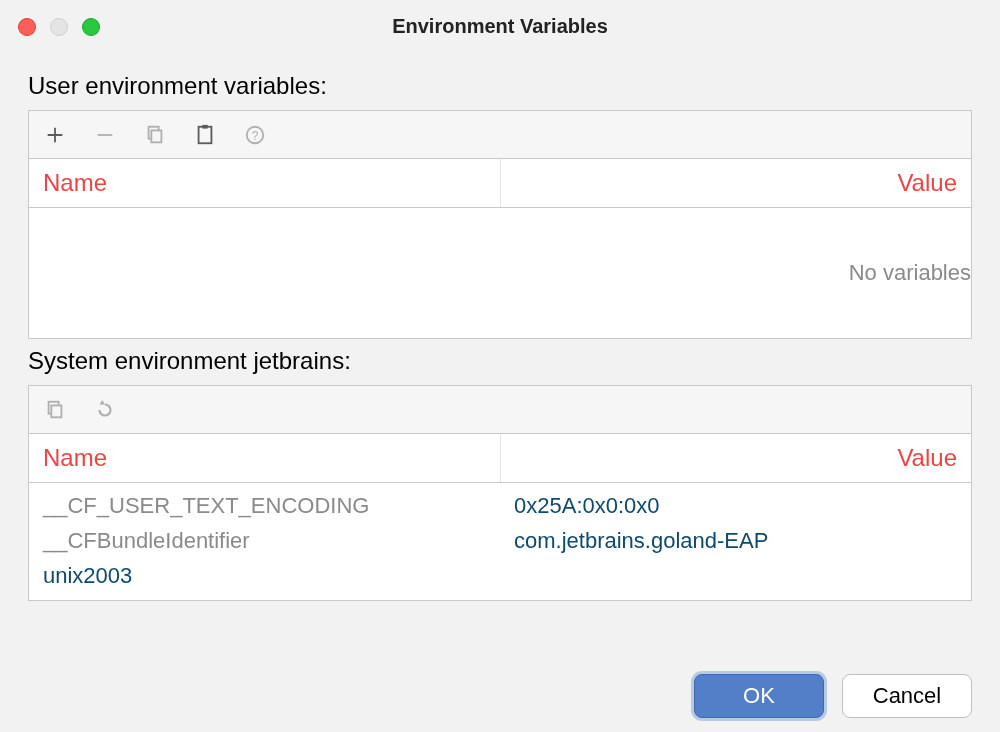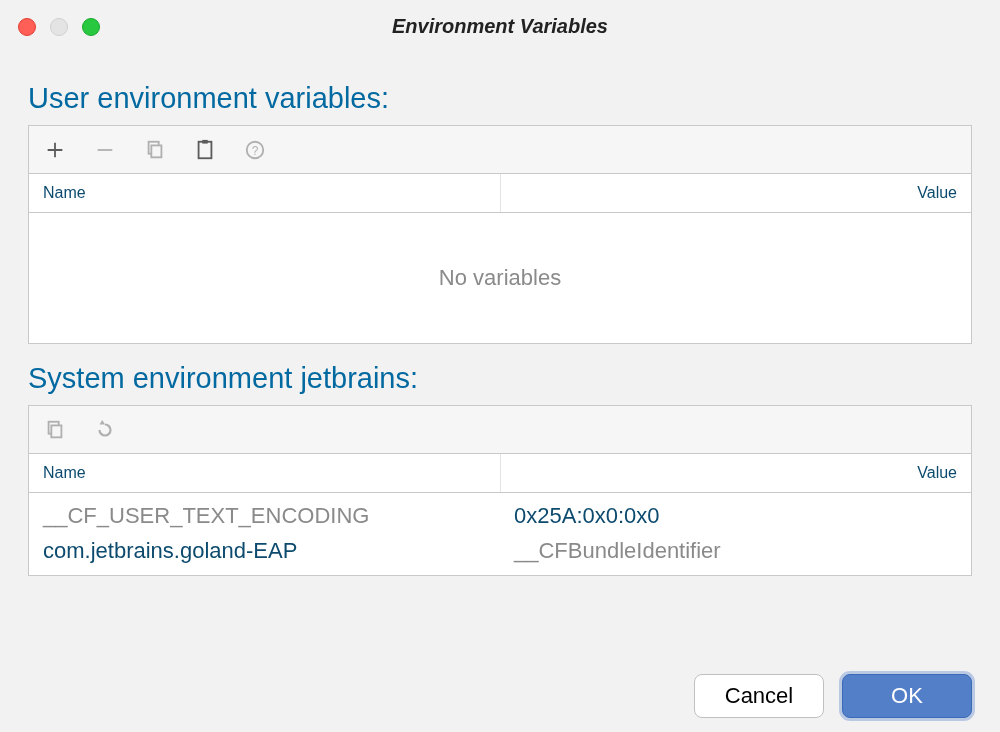--- a/index.html
+++ b/index.html
@@ -20,21 +20,20 @@
       background: #f2f2f2;
       display: flex;
       flex-direction: column;
     }
     .titlebar {
       display: flex;
       align-items: center;
       padding: 12px 16px 8px 16px;
       position: relative;
       height: 48px;
-      font-style: italic;
     }
     .traffic-lights {
       display: flex;
       gap: 14px;
       position: absolute;
       left: 18px;
       top: 18px;
     }
     .light {
       width: 18px;
@@ -51,24 +50,24 @@
       font-size: 20px;
       color: #222;
     }
     .content {
       padding: 16px 28px 0 28px;
       flex: 1;
       display: flex;
       flex-direction: column;
     }
     .section-label {
-      font-size: 29px;
-      color: #0369a1;
+      font-size: 24px;
+      color: #000000;
       margin-bottom: 10px;
-      margin-top: 18px;
+      margin-top: 8px;
     }
     .panel {
       border: 1px solid #c9c9c9;
       background: #fff;
       display: flex;
       flex-direction: column;
     }
     .toolbar {
       background: #f6f6f6;
       border-bottom: 1px solid #c9c9c9;
@@ -92,22 +91,22 @@
     }
     .tool-btn svg { width: 22px; height: 22px; }
     .table-header {
       display: flex;
       border-bottom: 1px solid #c9c9c9;
       background: #fff;
     }
     .th {
       flex: 1;
       padding: 10px 14px;
-      font-size: 16px;
-      color: #0c4a6e;
+      font-size: 24px;
+      color: #ef4444;
       border-right: 1px solid #e4e4e4;
     }
     .th:last-child { border-right: none; text-align: right; }
     .table-body {
       flex: 1;
       display: flex;
       flex-direction: column;
       justify-content: center;
       align-items: center;
       min-height: 120px;
@@ -124,21 +123,21 @@
       display: flex;
       align-items: flex-end;
     }
     .cell {
       flex: 1;
       padding: 6px 14px 3px 14px;
       font-size: 22px;
       color: #0c4a6e;
     }
     .cell.name { color: #8a8a8a; }
-    .panel.user .table-body { min-height: 130px; }
+    .panel.user .table-body { min-height: 130px; align-items: flex-end; }
     .panel.system .rows { padding-top: 4px; padding-bottom: 8px; }
     .button-row {
       display: flex;
       justify-content: flex-end;
       gap: 18px;
       padding: 18px 28px 14px 0;
     }
     .btn {
       font-size: 22px;
       padding: 8px 28px;
@@ -233,27 +232,28 @@
       <div class="table-header">
         <div class="th">Name</div>
         <div class="th">Value</div>
       </div>
       <div class="rows">
         <div class="row">
           <div class="cell name">__CF_USER_TEXT_ENCODING</div>
           <div class="cell">0x25A:0x0:0x0</div>
         </div>
         <div class="row">
+          <div class="cell name">__CFBundleIdentifier</div>
           <div class="cell">com.jetbrains.goland-EAP</div>
-          <div class="cell name">__CFBundleIdentifier</div>
         </div>
         <div class="row">
+          <div class="cell">unix2003</div>
         </div>
       </div>
     </div>
 
   </div>
 
   <div class="button-row">
+    <button class="btn btn-primary">OK</button>
     <button class="btn">Cancel</button>
-    <button class="btn btn-primary">OK</button>
   </div>
 </div>
 
 </body></html>

